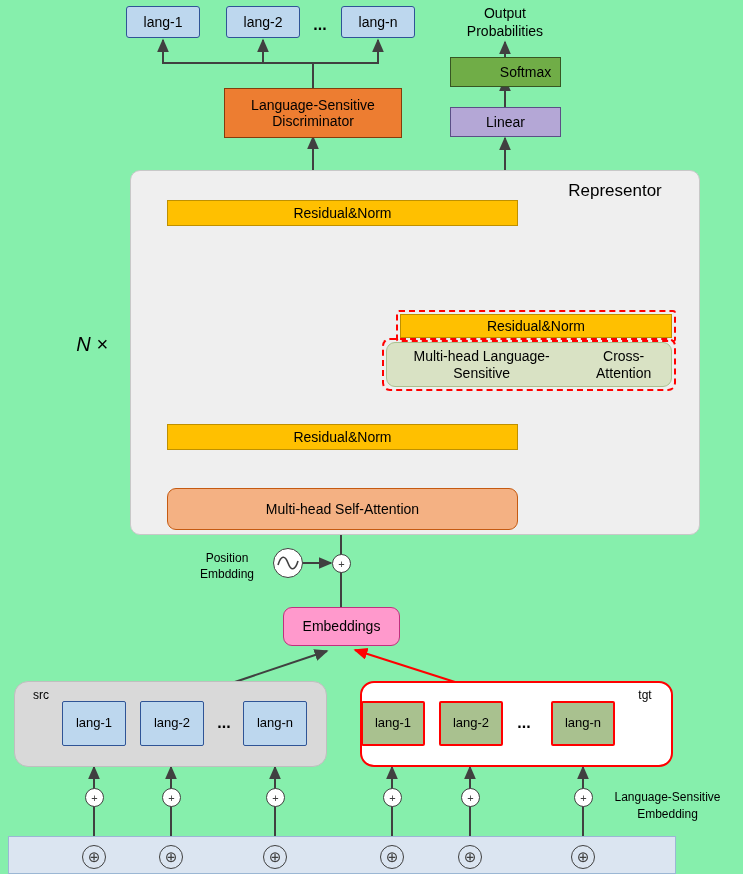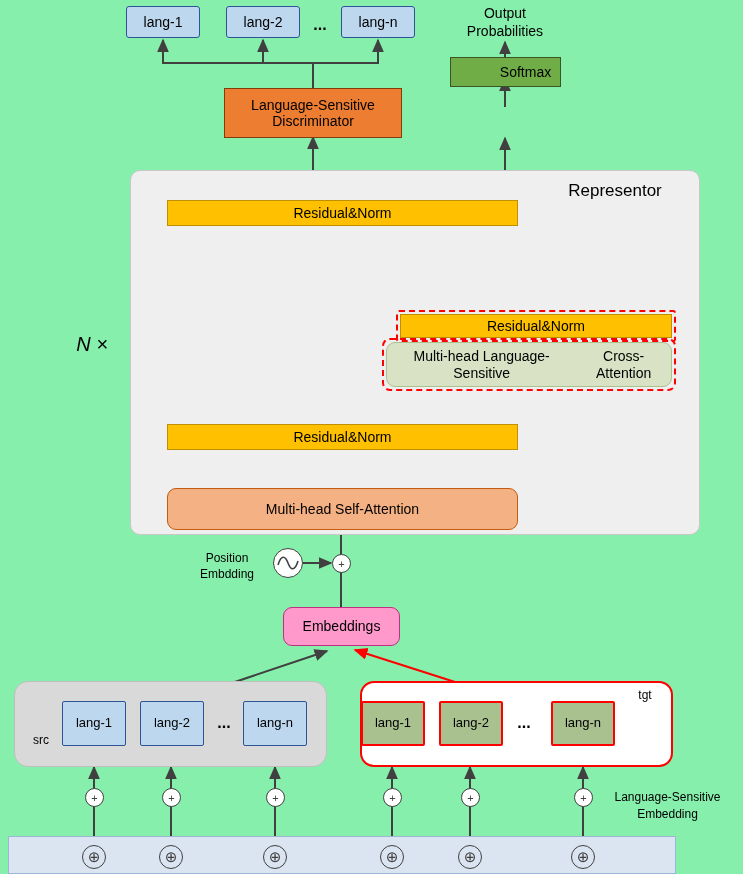--- a/index.html
+++ b/index.html
@@ -111,20 +111,23 @@
   <div class="box lang-chip" style="left:341px;top:6px;width:74px;height:32px;">
     <span>lang-n</span>
   </div>
 
   <div class="lbl plain" style="left:455px;top:4px;width:100px;height:18px;">Output</div>
   <div class="lbl plain" style="left:447px;top:22px;width:116px;height:18px;">Probabilities</div>
 
   <div class="box softmax" style="left:450px;top:57px;width:111px;height:30px;">
     <span>Softmax</span>
   </div>
+  <div class="box linear" style="left:450px;top:107px;width:111px;height:30px;">
+    <span>Linear</span>
+  </div>
 
   <div class="box discriminator" style="left:224px;top:88px;width:178px;height:50px;flex-direction:column;">
     <span>Language-Sensitive</span>
     <span>Discriminator</span>
   </div>
 
   <div class="box representor-panel" style="left:130px;top:170px;width:570px;height:365px;"></div>
   <div class="lbl" style="left:545px;top:178px;width:140px;height:26px;font-size:17px;">Representor</div>
   <div class="lbl ital" style="left:62px;top:330px;width:60px;height:28px;">N ×</div>
 
@@ -159,21 +162,21 @@
   </div>
   <div class="circ-plus" style="left:332px;top:554px;width:19px;height:19px;">
     <span>+</span>
   </div>
 
   <div class="box embeddings" style="left:283px;top:607px;width:117px;height:39px;border-radius:9px;">
     <span>Embeddings</span>
   </div>
 
   <div class="box src-panel" style="left:14px;top:681px;width:313px;height:86px;"></div>
-  <div class="lbl small" style="left:24px;top:687px;width:34px;height:16px;margin-top:45px;">src</div>
+  <div class="lbl small" style="left:24px;top:687px;width:34px;height:16px;">src</div>
   <div class="box lang-chip-src" style="left:62px;top:701px;width:64px;height:45px;">
     <span>lang-1</span>
   </div>
   <div class="box lang-chip-src" style="left:140px;top:701px;width:64px;height:45px;">
     <span>lang-2</span>
   </div>
   <div class="lbl dots" style="left:206px;top:712px;width:36px;height:22px;">...</div>
   <div class="box lang-chip-src" style="left:243px;top:701px;width:64px;height:45px;">
     <span>lang-n</span>
   </div>

